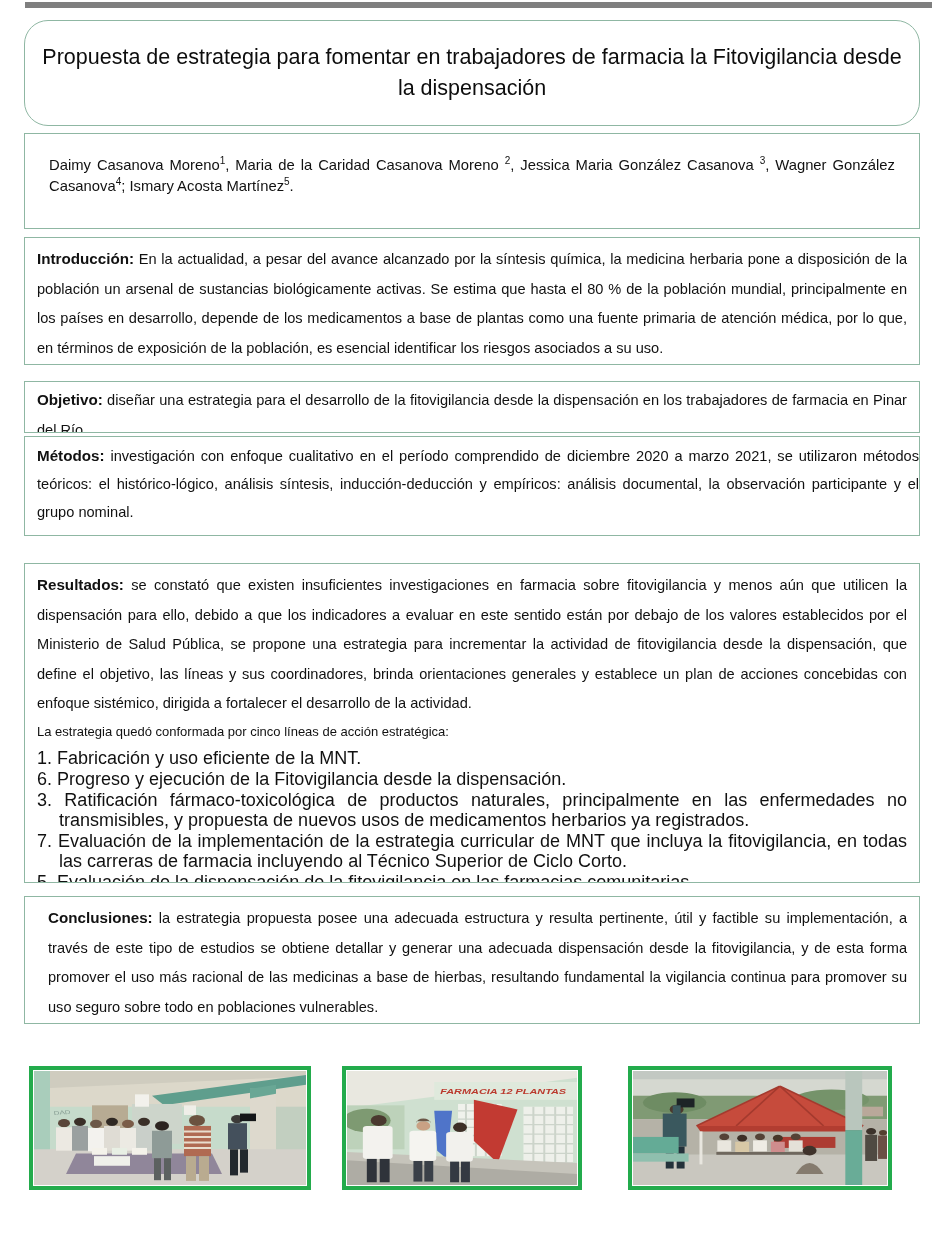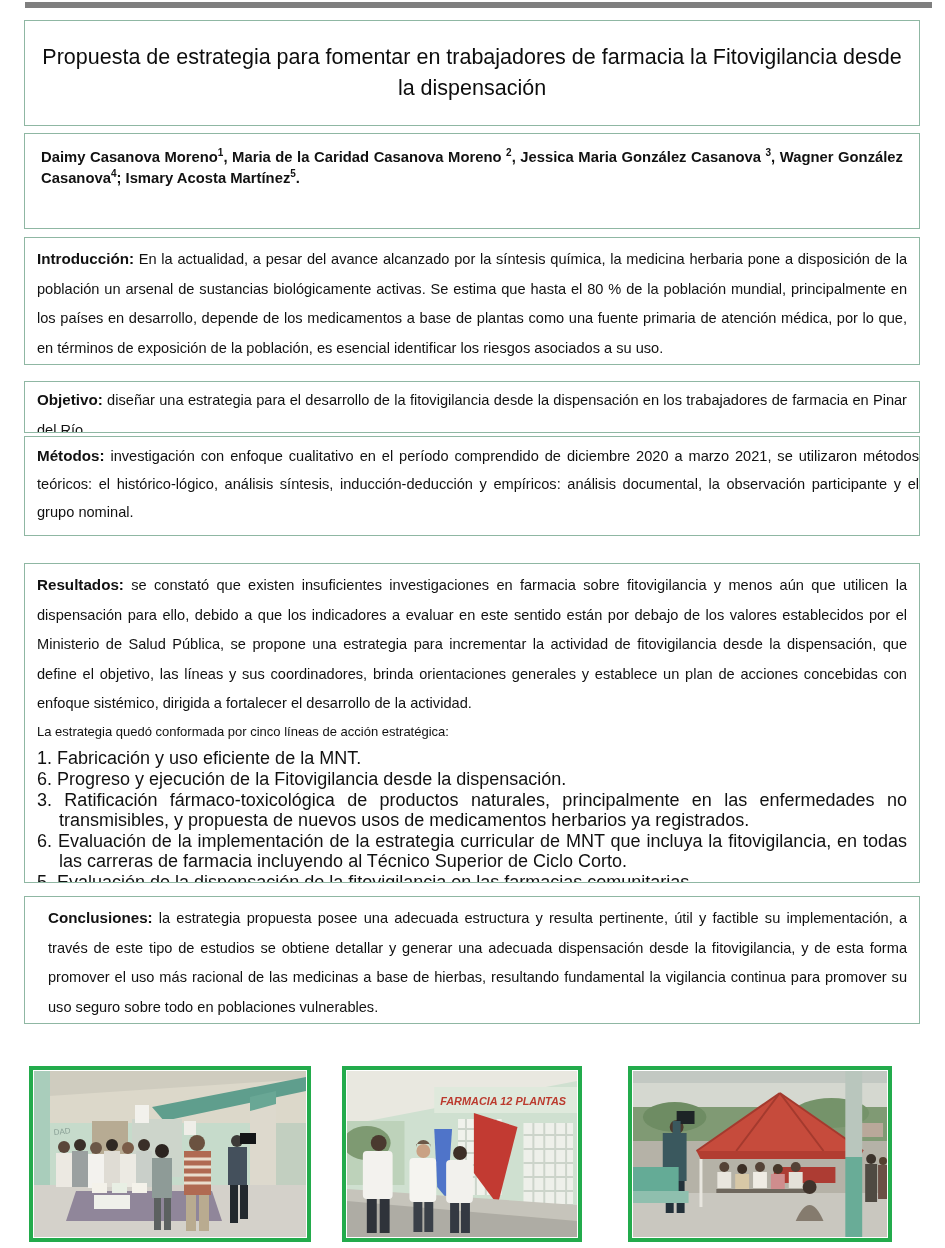--- a/index.html
+++ b/index.html
@@ -5,40 +5,40 @@
   html,body{margin:0;padding:0;background:#ffffff;}
   .page{
     position:relative;width:945px;height:1248px;background:#ffffff;
     font-family:"Liberation Sans",sans-serif;color:#111;overflow:hidden;
   }
   .top-bar{position:absolute;left:25px;top:2px;width:907px;height:6px;background:var(--top-bar,#7f7f7f);}
   .box{
     position:absolute;left:24px;width:896px;background:#fff;
     border:1px solid var(--border-color,#8fb7a3);box-sizing:border-box;overflow:hidden;
   }
-  .title-box{top:20px;height:106px;display:flex;align-items:center;justify-content:center;text-align:center;padding:0 14px;}
+  .title-box{top:20px;height:106px;display:flex;align-items:center;justify-content:center;text-align:center;padding:0 14px;border-radius:24px;}
   .title-box h1{margin:0;font-size:21.5px;font-weight:normal;line-height:31px;color:#0d0d0d;}
   .autores-box{top:133px;height:96px;padding:9px 12px;}
   .authors-label{margin:0 0 11px 0;font-weight:bold;font-size:15px;}
-  .authors-text{margin:4px;font-size:14.8px;line-height:21px;text-align:justify;font-weight:bold;}
+  .authors-text{margin:12px;font-size:14.8px;line-height:21px;text-align:justify;}
   sup{font-size:10px;line-height:0;}
   .intro-box{top:237px;height:128px;padding:6px 12px 0 12px;}
   .objetivo-box{top:381px;height:52px;padding:3px 12px 0 12px;}
   .metodos-box{top:436px;height:100px;padding:5px 0 0 12px;}
   .resultados-box{top:563px;height:320px;padding:6px 12px 0 12px;}
   .conclusiones-box{top:896px;height:128px;padding:6px 12px 0 23px;}
   .para{margin:0;font-size:14.6px;line-height:29.5px;text-align:justify;}
   .metodos-box .para{line-height:28px;}
   .para b{font-size:15.2px;}
   .lead{margin:2px 0 5px 0;font-size:13px;line-height:22px;}
   .rlist{font-size:18px;line-height:20px;}
   .ritem{padding-left:22px;text-indent:-22px;margin:0 0 1px 0;text-align:justify;}
   .photos-row{position:absolute;left:0;top:1066px;width:945px;height:178px;}
   .photo{
-    position:absolute;top:0;margin:0;box-sizing:border-box;height:176px;
+    position:absolute;top:0;margin:0;box-sizing:border-box;height:124px;
     border:4px solid var(--photo-border,#23ab4c);background:#fff;padding:1px;
   }
   .photo svg{display:block;width:100%;height:100%;}
   .photo-1{left:29px;width:282px;}
   .photo-2{left:342px;width:240px;}
   .photo-3{left:628px;width:264px;}
 </style>
 </head>
 <body>
 
@@ -66,21 +66,21 @@
     <p class="para"><b>Métodos:</b> <span>investigación con enfoque cualitativo en el período comprendido de diciembre 2020 a marzo 2021, se utilizaron métodos teóricos: el histórico-lógico, análisis síntesis, inducción-deducción y empíricos: análisis documental, la observación participante y el grupo nominal.</span></p>
   </section>
 
   <section class="box resultados-box">
     <p class="para"><b>Resultados:</b> <span>se constató que existen insuficientes investigaciones en farmacia sobre fitovigilancia y menos aún que utilicen la dispensación para ello, debido a que los indicadores a evaluar en este sentido están por debajo de los valores establecidos por el Ministerio de Salud Pública, se propone una estrategia para incrementar la actividad de fitovigilancia desde la dispensación, que define el objetivo, las líneas y sus coordinadores, brinda orientaciones generales y establece un plan de acciones concebidas con enfoque sistémico, dirigida a fortalecer el desarrollo de la actividad.</span></p>
     <p class="lead">La estrategia quedó conformada por cinco líneas de acción estratégica:</p>
     <div class="rlist">
       <div class="ritem">1. Fabricación y uso eficiente de la MNT.</div>
       <div class="ritem">6. Progreso y ejecución de la Fitovigilancia desde la dispensación.</div>
       <div class="ritem">3. Ratificación fármaco-toxicológica de productos naturales, principalmente en las enfermedades no transmisibles, y propuesta de nuevos usos de medicamentos herbarios ya registrados.</div>
-      <div class="ritem">6. Evaluación de la implementación de la estrategia curricular de MNT que incluya la fitovigilancia, en todas las carreras de farmacia incluyendo al Técnico Superior de Ciclo Corto.</div>
+      <div class="ritem">7. Evaluación de la implementación de la estrategia curricular de MNT que incluya la fitovigilancia, en todas las carreras de farmacia incluyendo al Técnico Superior de Ciclo Corto.</div>
       <div class="ritem">5. Evaluación de la dispensación de la fitovigilancia en las farmacias comunitarias.</div>
     </div>
   </section>
 
   <section class="box conclusiones-box">
     <p class="para"><b>Conclusiones:</b> <span>la estrategia propuesta posee una adecuada estructura y resulta pertinente, útil y factible su implementación, a través de este tipo de estudios se obtiene detallar y generar una adecuada dispensación desde la fitovigilancia, y de esta forma promover el uso más racional de las medicinas a base de hierbas, resultando fundamental la vigilancia continua para promover su uso seguro sobre todo en poblaciones vulnerables.</span></p>
   </section>
 
   <div class="photos-row">
 

